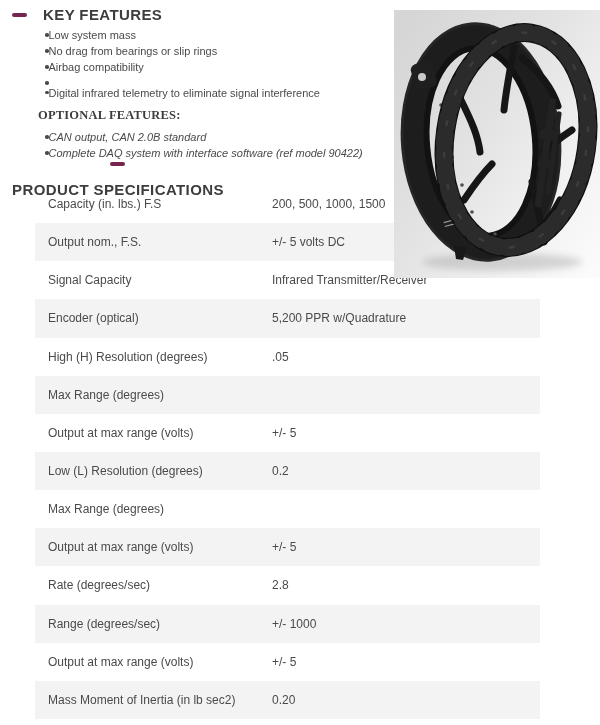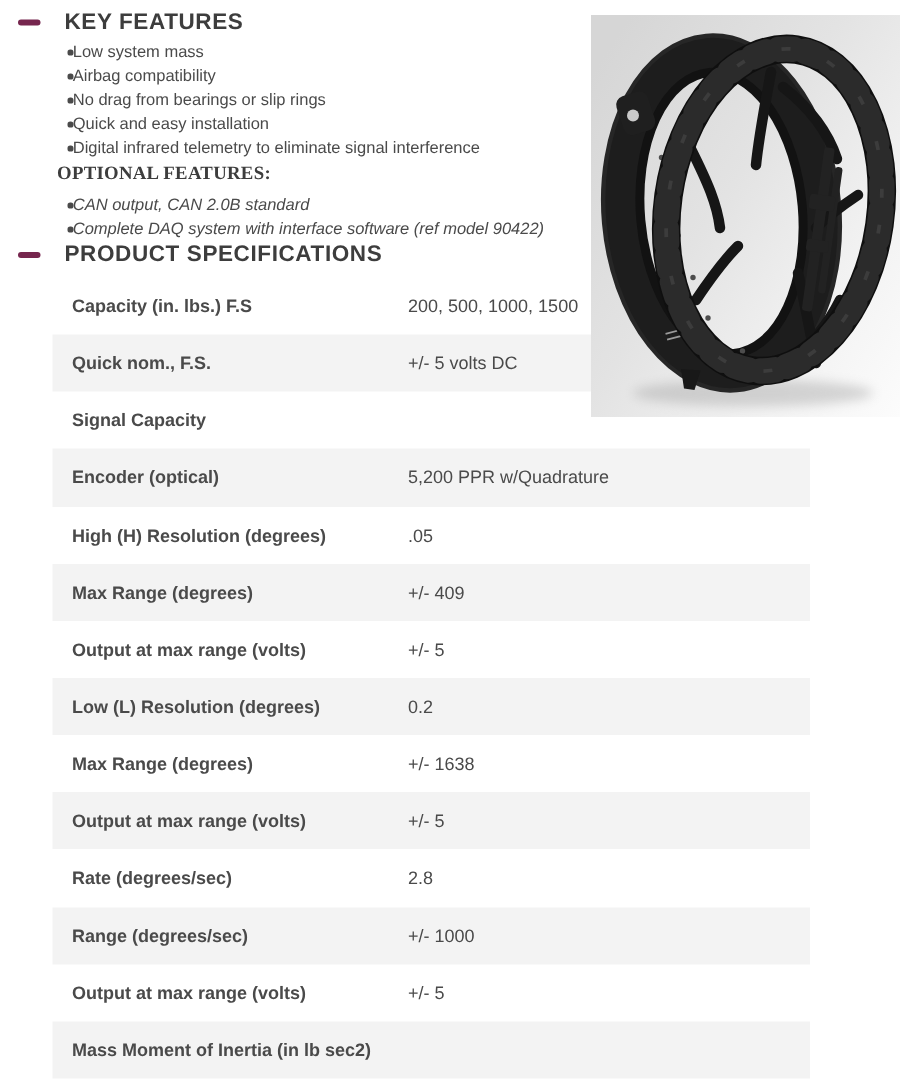--- a/index.html
+++ b/index.html
@@ -15,21 +15,21 @@
   }
   .section-header .dash{
     width:15px;height:4px;border-radius:2px;flex:0 0 auto;
     background:var(--accent,#76264e);
   }
   .section-header h2{
     margin:0;font-size:15px;font-weight:700;letter-spacing:.4px;
     color:var(--heading,#3d3d3d);white-space:nowrap;line-height:16px;
   }
   #hdr-key{top:7px;}
-  #hdr-specs{top:162px;}
+  #hdr-specs{top:162px;flex-direction:column;}
   
   .bullet-list{position:absolute;left:45px;margin:0;padding:0;list-style:none;}
   #list-key{top:27px;}
   #list-optional{top:129px;font-style:italic;}
   .bullet-list li{
     display:flex;align-items:flex-start;gap:0;
     font-size:11px;line-height:16px;color:var(--body,#4a4a4a);white-space:nowrap;
   }
   .bullet-list .dot{
     flex:0 0 auto;width:3.5px;height:3.5px;border-radius:50%;
@@ -43,21 +43,21 @@
   
   .spec-table{
     position:absolute;left:35px;top:185px;width:505px;height:534px;
     display:flex;flex-direction:column;z-index:1;
   }
   .spec-row{
     flex:1 1 0;display:flex;align-items:center;padding-left:13px;
     font-size:12px;color:var(--body,#4b4b4b);
   }
   .spec-row:nth-child(even){background:var(--row-alt,#f3f3f3);}
-  .spec-label{width:224px;flex:0 0 auto;white-space:nowrap;font-weight:bold;}
+  .spec-label{width:224px;flex:0 0 auto;white-space:nowrap;}
   .spec-value{flex:1;white-space:nowrap;}
   
   .photo{
     position:absolute;top:10px;left:394px;width:206px;height:268px;
     margin:0;z-index:3;
   }
   .photo svg{display:block;width:100%;height:100%;}
 </style>
 </head>
 <body>
@@ -71,31 +71,30 @@
 
   <ul class="bullet-list" id="list-key">
 
       <li>
         <span class="dot"></span>
         <span>Low system mass</span>
       </li>
 
       <li>
         <span class="dot"></span>
+        <span>No drag from bearings or slip rings</span>
+      </li>
+
+      <li>
+        <span class="dot"></span>
         <span>Airbag compatibility</span>
       </li>
 
       <li>
         <span class="dot"></span>
-        <span>No drag from bearings or slip rings</span>
-      </li>
-
-      <li>
-        <span class="dot"></span>
-        <span>Quick and easy installation</span>
       </li>
 
       <li>
         <span class="dot"></span>
         <span>Digital infrared telemetry to eliminate signal interference</span>
       </li>
     </ul>
 
   <h3 class="subheading">OPTIONAL FEATURES:</h3>
 
@@ -118,56 +117,55 @@
   </div>
 
   <div class="spec-table">
 
       <div class="spec-row">
         <span class="spec-label">Capacity (in. lbs.) F.S</span>
         <span class="spec-value">200, 500, 1000, 1500</span>
       </div>
 
       <div class="spec-row">
-        <span class="spec-label">Quick nom., F.S.</span>
+        <span class="spec-label">Output nom., F.S.</span>
         <span class="spec-value">+/- 5 volts DC</span>
       </div>
 
       <div class="spec-row">
         <span class="spec-label">Signal Capacity</span>
+        <span class="spec-value">Infrared Transmitter/Receiver</span>
       </div>
 
       <div class="spec-row">
         <span class="spec-label">Encoder (optical)</span>
         <span class="spec-value">5,200 PPR w/Quadrature</span>
       </div>
 
       <div class="spec-row">
         <span class="spec-label">High (H) Resolution (degrees)</span>
         <span class="spec-value">.05</span>
       </div>
 
       <div class="spec-row">
         <span class="spec-label">Max Range (degrees)</span>
-        <span class="spec-value">+/- 409</span>
       </div>
 
       <div class="spec-row">
         <span class="spec-label">Output at max range (volts)</span>
         <span class="spec-value">+/- 5</span>
       </div>
 
       <div class="spec-row">
         <span class="spec-label">Low (L) Resolution (degrees)</span>
         <span class="spec-value">0.2</span>
       </div>
 
       <div class="spec-row">
         <span class="spec-label">Max Range (degrees)</span>
-        <span class="spec-value">+/- 1638</span>
       </div>
 
       <div class="spec-row">
         <span class="spec-label">Output at max range (volts)</span>
         <span class="spec-value">+/- 5</span>
       </div>
 
       <div class="spec-row">
         <span class="spec-label">Rate (degrees/sec)</span>
         <span class="spec-value">2.8</span>
@@ -178,20 +176,21 @@
         <span class="spec-value">+/- 1000</span>
       </div>
 
       <div class="spec-row">
         <span class="spec-label">Output at max range (volts)</span>
         <span class="spec-value">+/- 5</span>
       </div>
 
       <div class="spec-row">
         <span class="spec-label">Mass Moment of Inertia (in lb sec2)</span>
+        <span class="spec-value">0.20</span>
       </div>
     </div>
 
   <figure class="photo">
     <svg viewBox="0 0 206 268" xmlns="http://www.w3.org/2000/svg">
       <defs>
         <linearGradient id="bg" x1="0" y1="0.15" x2="1" y2="1">
           <stop offset="0" stop-color="#d6d6d6"></stop>
           <stop offset="0.4" stop-color="#e3e3e3"></stop>
           <stop offset="0.75" stop-color="#f3f3f3"></stop>

